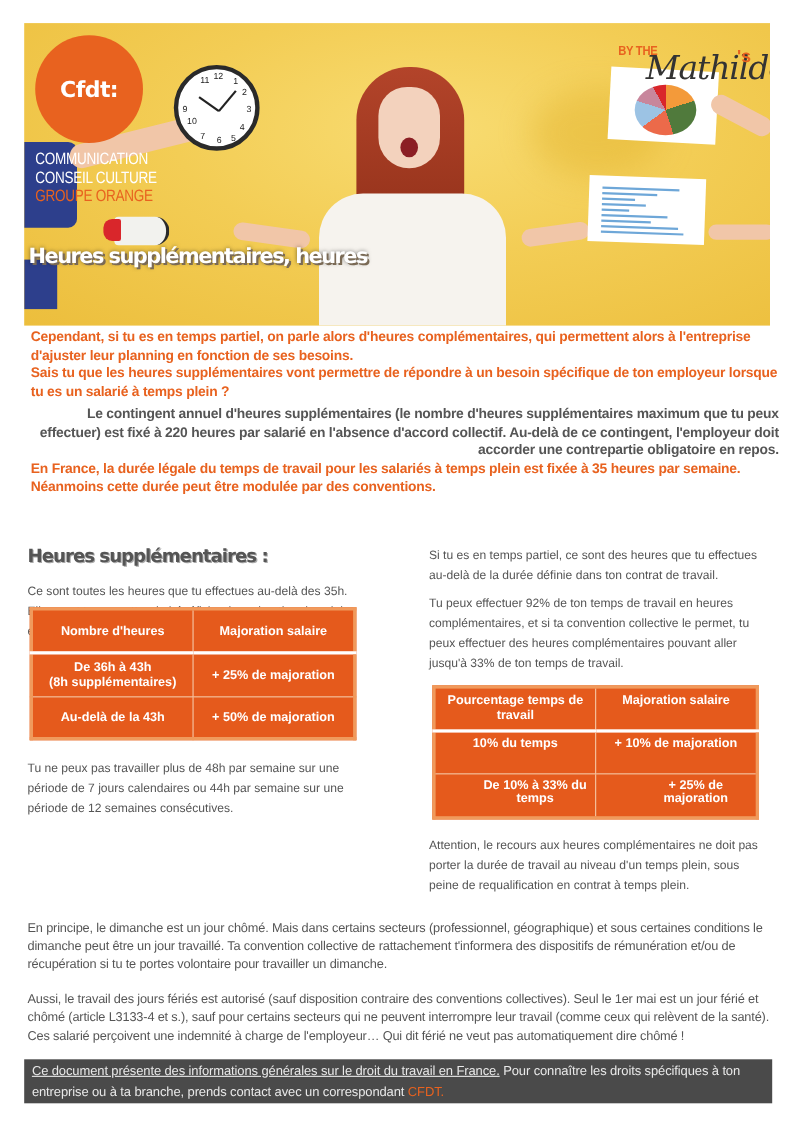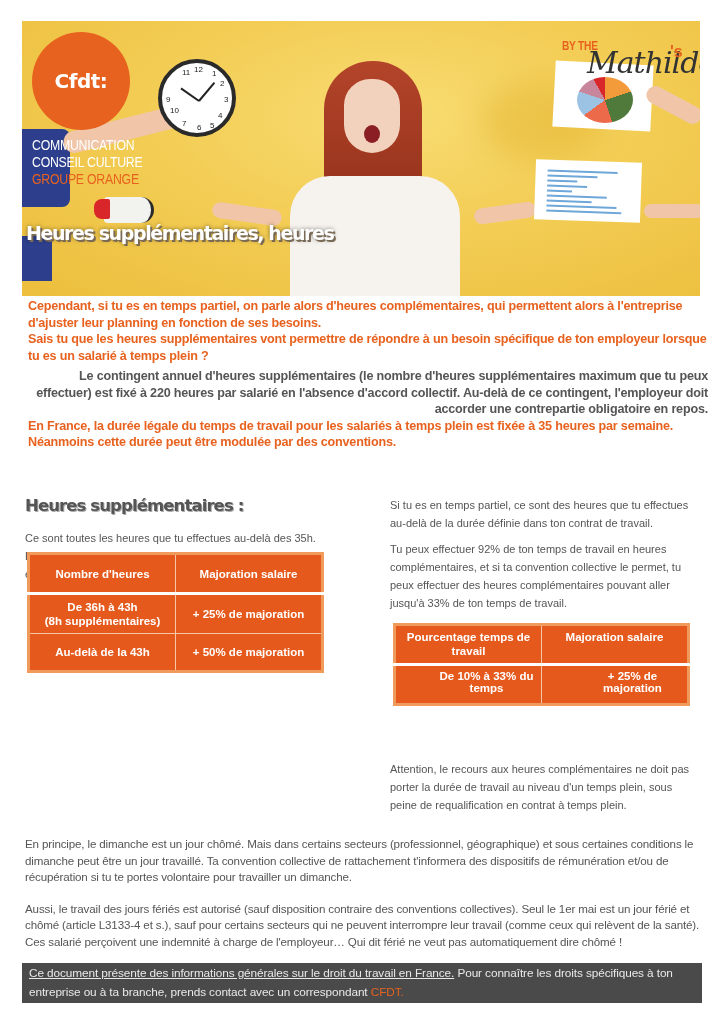--- a/index.html
+++ b/index.html
@@ -211,33 +211,38 @@
     <td>+ 25% de majoration</td>
   </tr>
   <tr class="r2">
     <td>Au-delà de la 43h</td>
     <td>+ 50% de majoration</td>
   </tr>
 </tbody>
   </table>
 
 <div class="left-lower">
+  <p class="body-text">Tu ne peux pas travailler plus de 48h par semaine sur une période de 7 jours calendaires ou 44h par semaine sur une période de 12 semaines consécutives.</p>
 </div>
 
 <div class="col col-right">
   <p class="body-text">Si tu es en temps partiel, ce sont des heures que tu effectues au-delà de la durée définie dans ton contrat de travail.</p>
   <p class="body-text">Tu peux effectuer 92% de ton temps de travail en heures complémentaires, et si ta convention collective le permet, tu peux effectuer des heures complémentaires pouvant aller jusqu'à 33% de ton temps de travail.</p>
 </div>
 
 <table class="rate-table t2">
   <tbody>
       <tr class="head">
     <td>Pourcentage temps de travail</td>
     <td>Majoration salaire</td>
   </tr>
+  <tr class="r1">
+    <td>10% du temps</td>
+    <td>+ 10% de majoration</td>
+  </tr>
   <tr class="r2">
     <td>De 10% à 33% du temps</td>
     <td>+ 25% de majoration</td>
   </tr>
 </tbody>
   </table>
 
 <div class="right-lower">
   <p class="body-text">Attention,  le recours aux heures complémentaires ne doit pas porter la durée de travail au niveau d'un temps plein, sous peine de requalification en contrat à temps plein.</p>
 </div>

